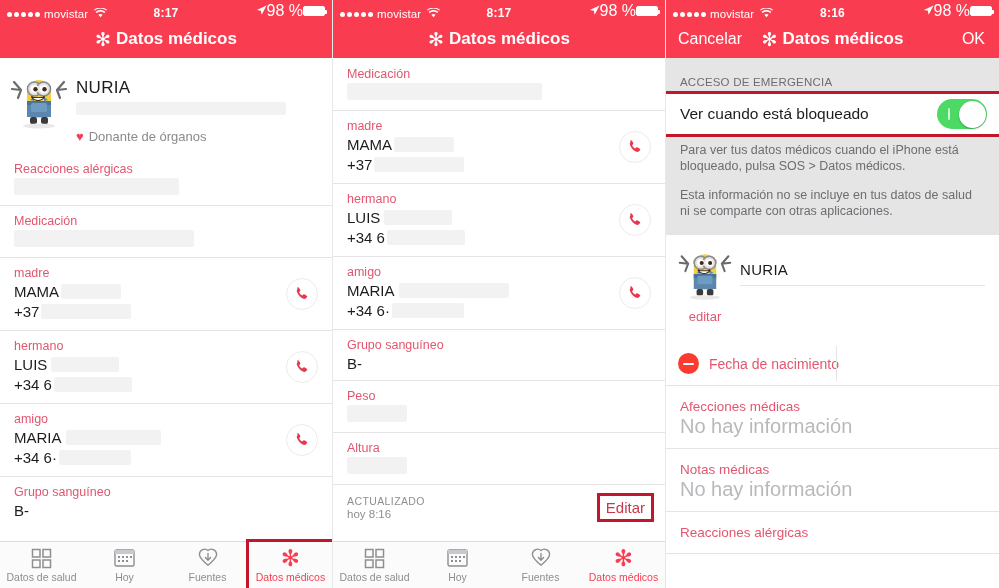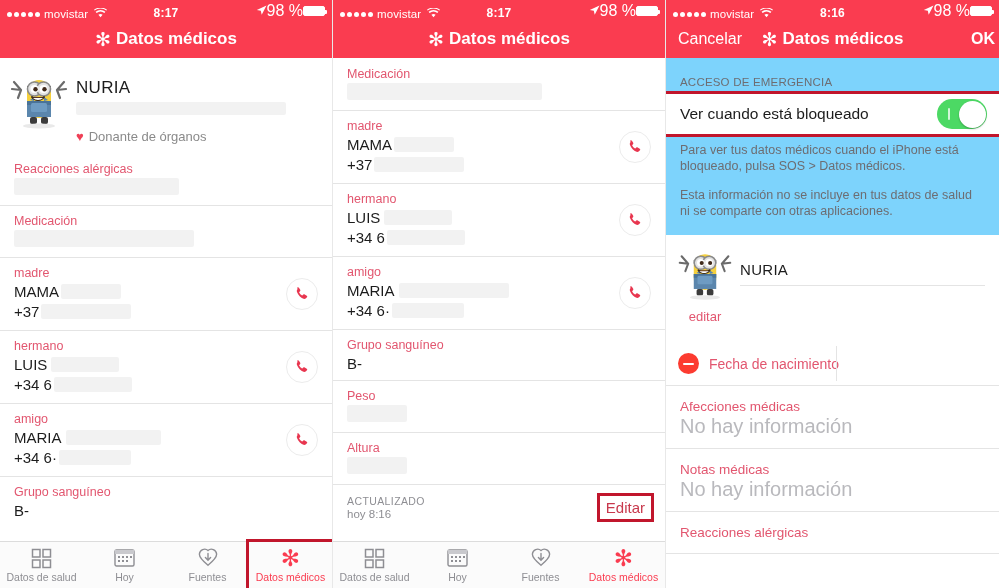--- a/index.html
+++ b/index.html
@@ -60,21 +60,21 @@
   }
   .navtitle {
     font-size: 17px; font-weight: 600; display: flex; align-items: center; gap: 5px;
   }
   .ast { font-size: 19px; line-height: 1; font-weight: 400; }
   .nav-left, .nav-right {
     position: absolute; top: 50%; transform: translateY(-50%);
     font-size: 16px; color: #fff;
   }
   .nav-left { left: 12px; }
-  .nav-right { right: 4px; font-weight: 700; }
+  .nav-right { right: 14px; font-weight: 400; }
 
   
   .content { position: absolute; top: 58px; left: 0; right: 0; bottom: 0; background: #fff; }
   .content.with-tabs { bottom: 47px; }
 
   .row { padding: 7px 14px 6px 14px; position: relative; }
   .row + .row { border-top: 1px solid #e4e4e4; }
   .label { color: #e2566f; font-size: 12.5px; line-height: 17px; }
   .value { color: #1c1c1c; font-size: 15px; line-height: 20px; }
   .redact { background: #f2f2f2; border-radius: 2px; display: inline-block; height: 15px; }
@@ -107,21 +107,21 @@
   }
   .tab.active { color: #fa3c50; }
   .tab-ico { height: 22px; display: flex; align-items: center; justify-content: center; }
   .tab-ast { font-size: 23px; color: #fa3c50; line-height: 1; }
 
   .hl {
     outline: 3px solid #c1162c; outline-offset: 0;
   }
 
   
-  .sec-gray { background: #7dd3fc; }
+  .sec-gray { background: #e5e5e5; }
   .sec-hd {
     font-size: 11.5px; color: #6d6d72; letter-spacing: .2px;
     padding: 18px 14px 6px 14px; text-transform: uppercase;
   }
   .toggle-row {
     background: #fff; height: 40px; display: flex; align-items: center;
     justify-content: space-between; padding: 0 12px 0 14px;
   }
   .toggle-label { font-size: 15.5px; color: #1c1c1c; }
   .switch {

